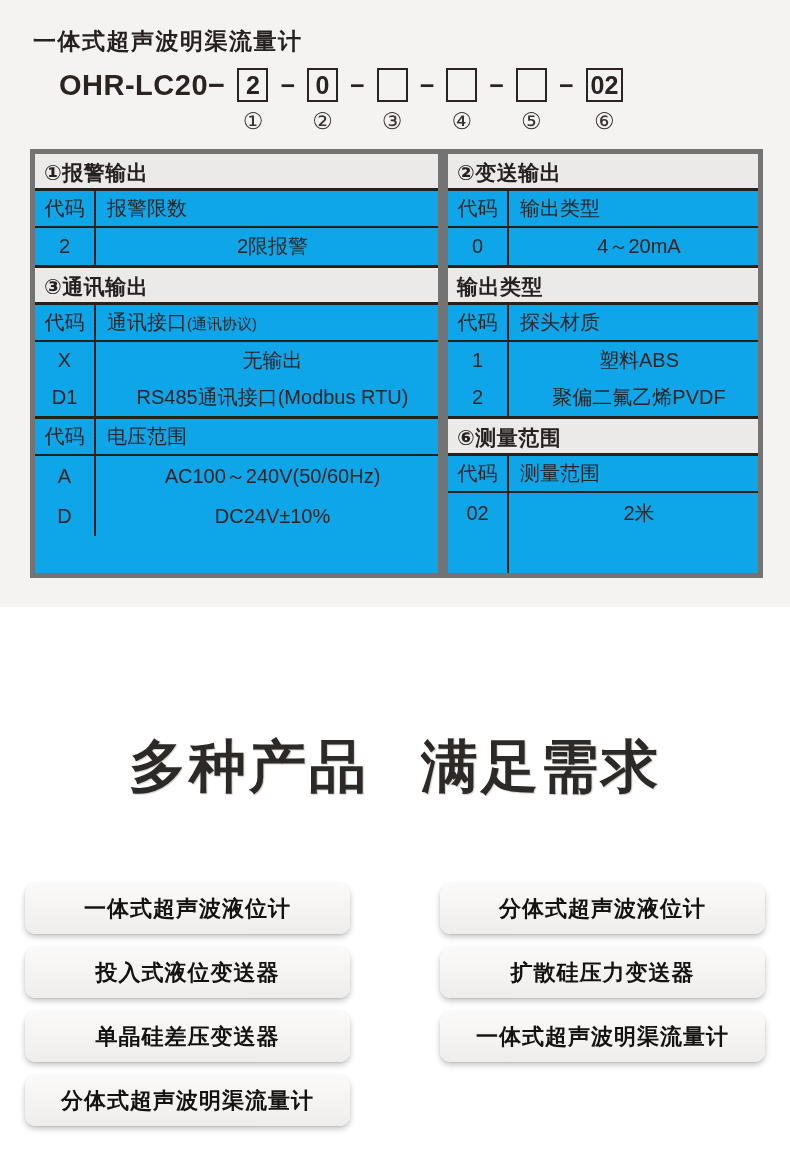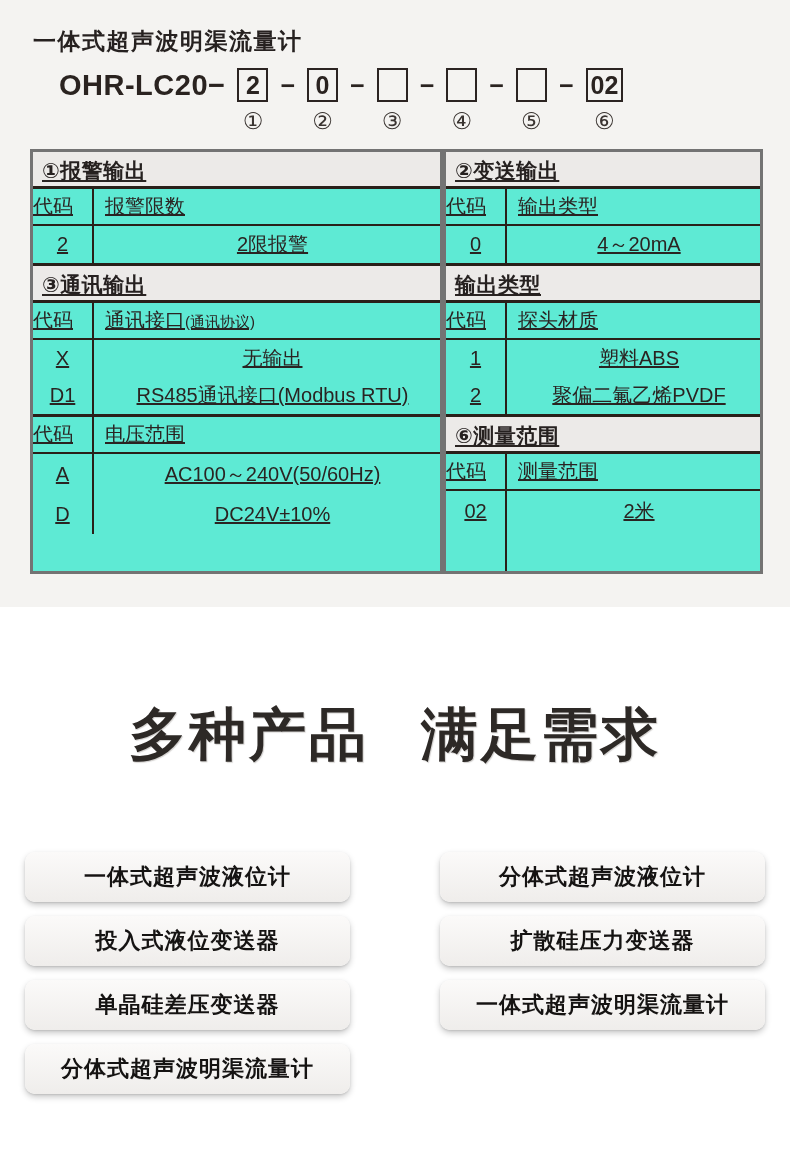--- a/index.html
+++ b/index.html
@@ -26,48 +26,48 @@
   .model-box {
     min-width:31px; height:34px; border:2px solid #2b2422; padding:0 3px;
     display:flex; align-items:center; justify-content:center;
     font-size:25px; font-weight:700; color:#2a2320; line-height:1;
   }
   .model-dash { font-size:25px; font-weight:700; line-height:34px; margin-left:12px; color:#2a2320; }
   .circ-num { margin-top:8px; font-size:23px; color:#3a3431; line-height:1; }
 
   
   .spec-table { display:flex; margin:16px 27px 0 30px; }
-  .half { border:3px solid #737373; background:#5eead4;text-decoration:underline; }
+  .half { border:5px solid #737373; background:#0ea5e9; }
   .half-left  { width:413px; }
   .half-right { flex:1; }
   .sec + .sec { border-top:3px solid #292019; }
   .sec-title {
     height:37px; line-height:37px; background:#eceae8;
     border-bottom:3px solid #292019; padding-left:9px;
     font-size:21px; font-weight:700; color:#262120; letter-spacing:0.5px;
   }
   .col-row { display:flex; height:37px; border-bottom:2px solid #292019; }
   .code-h, .code-cell {
-    width:61px; flex:0 0 61px; text-align:left;
+    width:61px; flex:0 0 61px; text-align:center;
     border-right:2px solid #292019;
   }
   .code-h { line-height:35px; font-size:20px; }
   .desc-h { flex:1; padding-left:11px; line-height:35px; font-size:20px; }
   .desc-h .sub { font-size:15px; }
   .data-rows { display:flex; }
   .codes-col { width:61px; flex:0 0 61px; border-right:2px solid #292019;
                display:flex; flex-direction:column; align-items:center; }
   .descs-col { flex:1; display:flex; flex-direction:column;text-align:center; }
   .codes-col .cellv { height:37px; line-height:37px; font-size:20px; text-align:center; }
   .descs-col .cellv { height:37px; line-height:37px; font-size:20px; padding-left:11px; }
   .sec-tall .codes-col .cellv, .sec-tall .descs-col .cellv { height:40px; line-height:40px; }
   .sec-tall .data-rows { min-height:80px; }
 
   
-  .bottom-area { background:#ffffff; padding-top:90px; }
+  .bottom-area { background:#ffffff; padding-top:90px;margin-top:32px; }
   .headline {
     text-align:center; font-size:57px; font-weight:800; color:#2d2926;
     letter-spacing:3px; text-shadow:1px 1px 1px rgba(120,115,110,0.35);
     white-space:nowrap;
   }
   .headline .hl-gap { display:inline-block; width:52px; }
 
   .product-grid {
     width:740px; margin:78px auto 0;
     display:grid; grid-template-columns:325px 325px;

